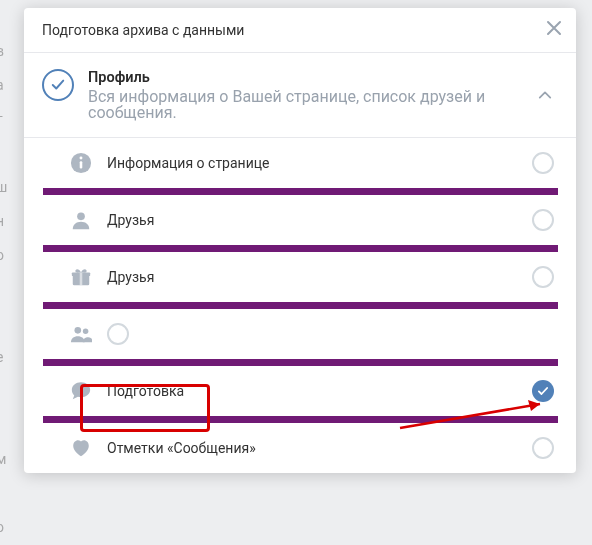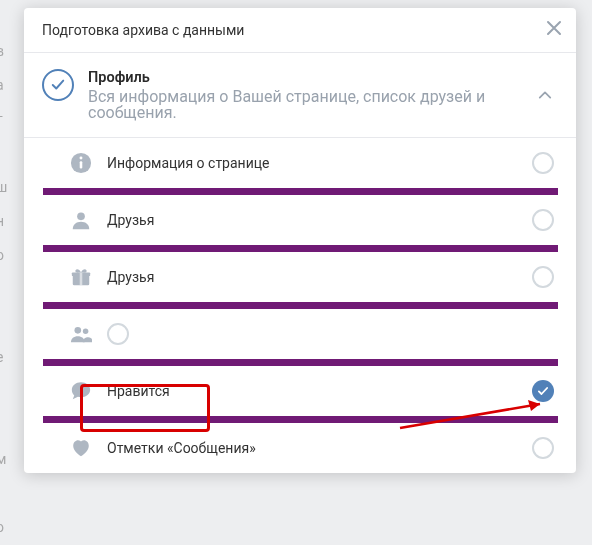--- a/index.html
+++ b/index.html
@@ -120,21 +120,21 @@
         <span class="row-radio"></span>
       </div>
 
 
       <div class="row">
         <span class="row-icon">
           <svg viewBox="0 0 24 24">
               <path d="M12 2.5c5.6 0 10 3.7 10 8.2 0 4.5-4.4 8.2-10 8.2-1.2 0-2.4-.2-3.4-.5L3 21l1.6-4.1C3 15.4 2 13.2 2 10.7 2 6.2 6.4 2.5 12 2.5z" class="icon-fill"></path>
             </svg>
         </span>
-        <span class="row-label">Нравится</span>
+        <span class="row-label">Подготовка</span>
         <span class="row-radio checked">
           <svg viewBox="0 0 16 16">
               <path d="M2.5 8.5 L6 12 L13.5 4" stroke="#fff" stroke-width="2.4" fill="none" stroke-linecap="round" stroke-linejoin="round"></path>
             </svg>
         </span>
       </div>
 
 
       <div class="row">
         <span class="row-icon">

